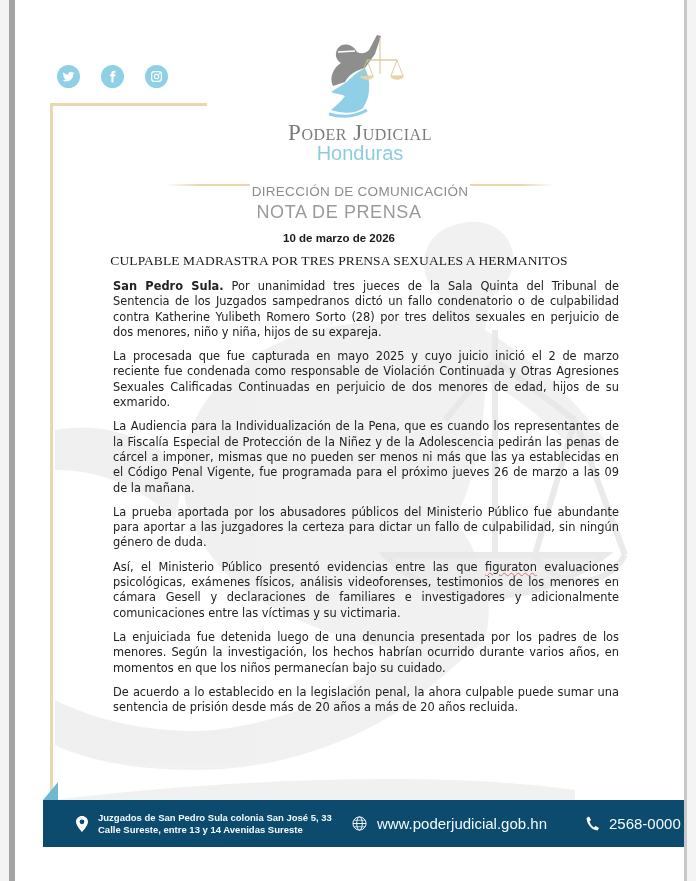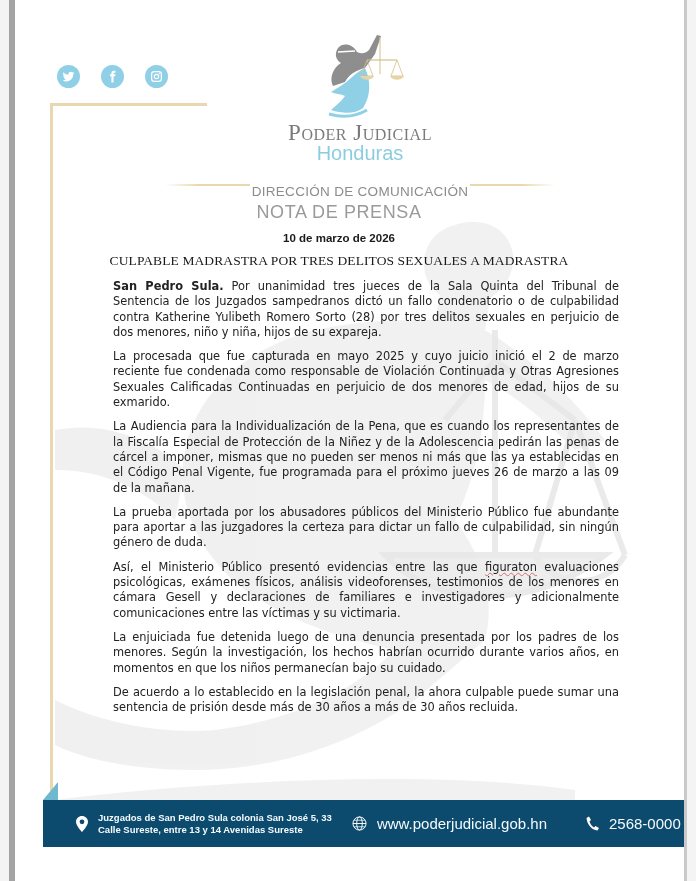--- a/index.html
+++ b/index.html
@@ -129,30 +129,30 @@
     <div class="logo-sub">Honduras</div>
   </div>
 
   <div class="dept-row">
     <div class="dept-line"></div>
     <div class="dept">DIRECCIÓN DE COMUNICACIÓN</div>
     <div class="dept-line right"></div>
   </div>
   <div class="nota">NOTA DE PRENSA</div>
   <div class="date">10 de marzo de 2026</div>
-  <div class="headline">CULPABLE MADRASTRA POR TRES DELITOS SEXUALES A MADRASTRA</div>
+  <div class="headline">CULPABLE MADRASTRA POR TRES PRENSA SEXUALES A HERMANITOS</div>
 
   <div class="body">
     <p><span class="lead">San Pedro Sula.</span><span> Por unanimidad tres jueces de la Sala Quinta del Tribunal de Sentencia de los Juzgados sampedranos dictó un fallo condenatorio o de culpabilidad contra Katherine Yulibeth Romero Sorto (28) por tres delitos sexuales en perjuicio de dos menores, niño y niña, hijos de su expareja.</span></p>
     <p>La procesada que fue capturada en mayo 2025 y cuyo juicio inició el 2 de marzo reciente fue condenada como  responsable de Violación Continuada y Otras Agresiones Sexuales Calificadas Continuadas en perjuicio de dos menores de edad, hijos de su exmarido.</p>
     <p>La Audiencia para la Individualización de la Pena, que es cuando los representantes de la Fiscalía Especial de Protección de la Niñez y de la Adolescencia pedirán las penas de cárcel a imponer, mismas que no pueden ser menos ni más que las ya establecidas en el Código Penal Vigente, fue programada para el próximo jueves 26 de marzo a las 09 de la mañana.</p>
     <p>La prueba aportada por los abusadores públicos del Ministerio Público fue abundante para aportar a las juzgadores la certeza para dictar un fallo de culpabilidad, sin ningún género de duda.</p>
     <p><span>Así, el Ministerio Público presentó evidencias entre las que </span><span class="misspelled">figuraton</span><span> evaluaciones psicológicas, exámenes físicos, análisis videoforenses, testimonios de los menores en cámara Gesell y declaraciones de familiares e investigadores y adicionalmente comunicaciones entre las víctimas y su victimaria.</span></p>
     <p>La enjuiciada fue detenida luego de una denuncia presentada por los padres de los menores. Según la investigación, los hechos habrían ocurrido durante varios años, en momentos en que los niños permanecían bajo su cuidado.</p>
-    <p>De acuerdo a lo establecido en la legislación penal, la ahora culpable puede sumar una sentencia de prisión desde más de 30 años a más de 30 años recluida.</p>
+    <p>De acuerdo a lo establecido en la legislación penal, la ahora culpable puede sumar una sentencia de prisión desde más de 20 años a más de 20 años recluida.</p>
   </div>
 
   <div class="footer-fold"></div>
   <div class="footer">
     <div class="footer-item footer-address">
       <span class="ficon">
         <svg width="12" height="16" viewBox="0 0 12 16">
             <path d="M6 0C2.7 0 0 2.6 0 5.8 0 10 6 16 6 16s6-6 6-10.2C12 2.6 9.3 0 6 0zm0 8.2A2.4 2.4 0 1 1 6 3.4a2.4 2.4 0 0 1 0 4.8z" fill="#fff"></path>
           </svg>
       </span>

